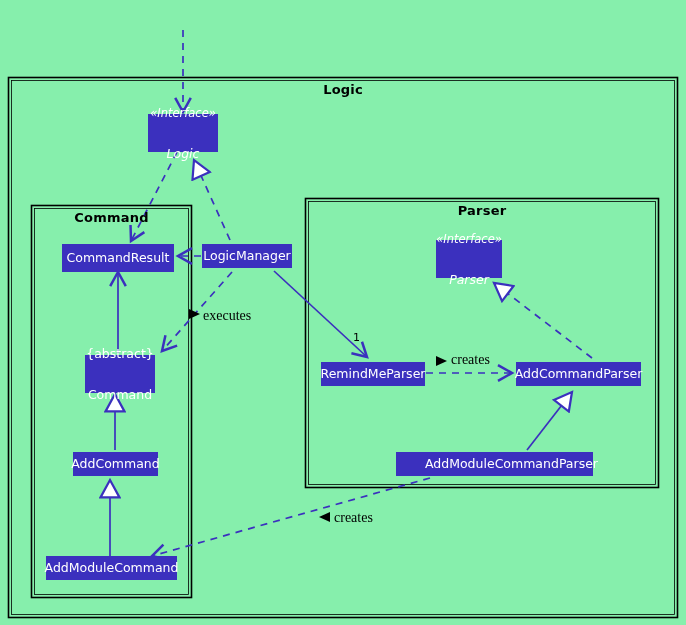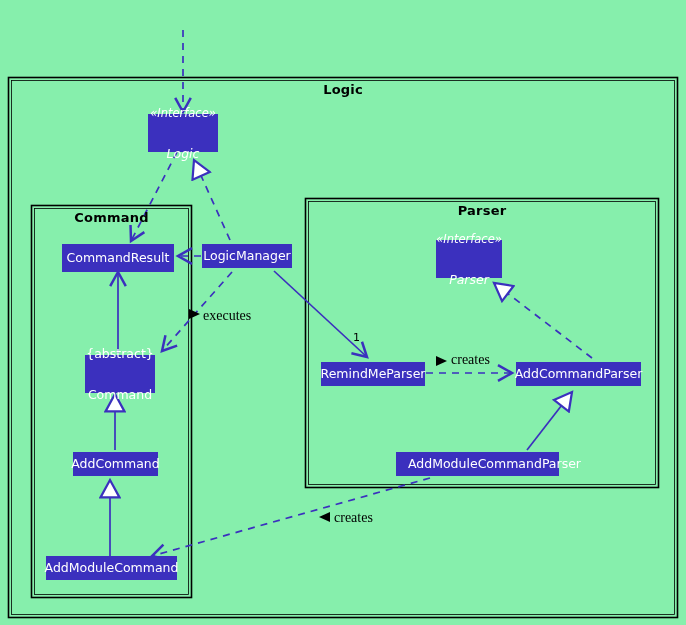--- a/index.html
+++ b/index.html
@@ -209,21 +209,21 @@
   </div>
 
   <div class="uml-class" style="left: 516px; top: 362px; width: 125px; height: 24px;">
     <span>AddCommandParser</span>
   </div>
 
   <div class="uml-class" style="left: 73px; top: 452px; width: 85px; height: 24px;">
     <span>AddCommand</span>
   </div>
 
-  <div class="uml-class" style="left: 396px; top: 452px; width: 163px; height: 24px; padding-left: 34px;">
+  <div class="uml-class" style="left: 396px; top: 452px; width: 197px; height: 24px; padding-left: 34px;">
     <span>AddModuleCommandParser</span>
   </div>
 
   <div class="uml-class" style="left: 46px; top: 556px; width: 131px; height: 24px;">
     <span>AddModuleCommand</span>
   </div>
 
   <div class="edge-label" style="left: 203px; top: 308px;">executes</div>
 
   <div class="edge-label" style="left: 451px; top: 352px;">creates</div>

